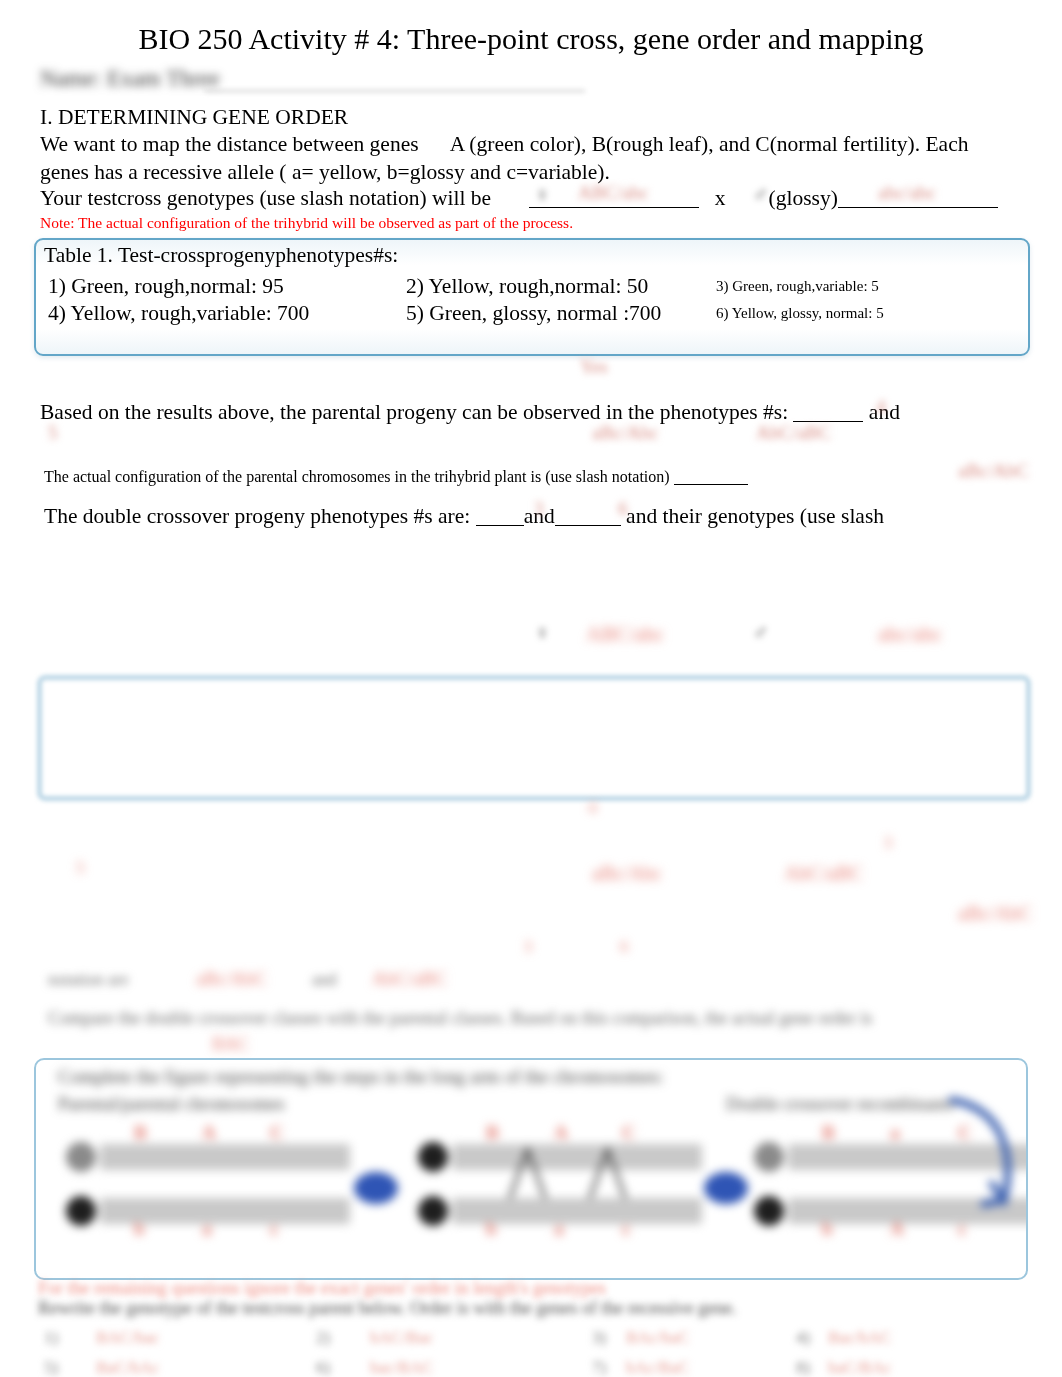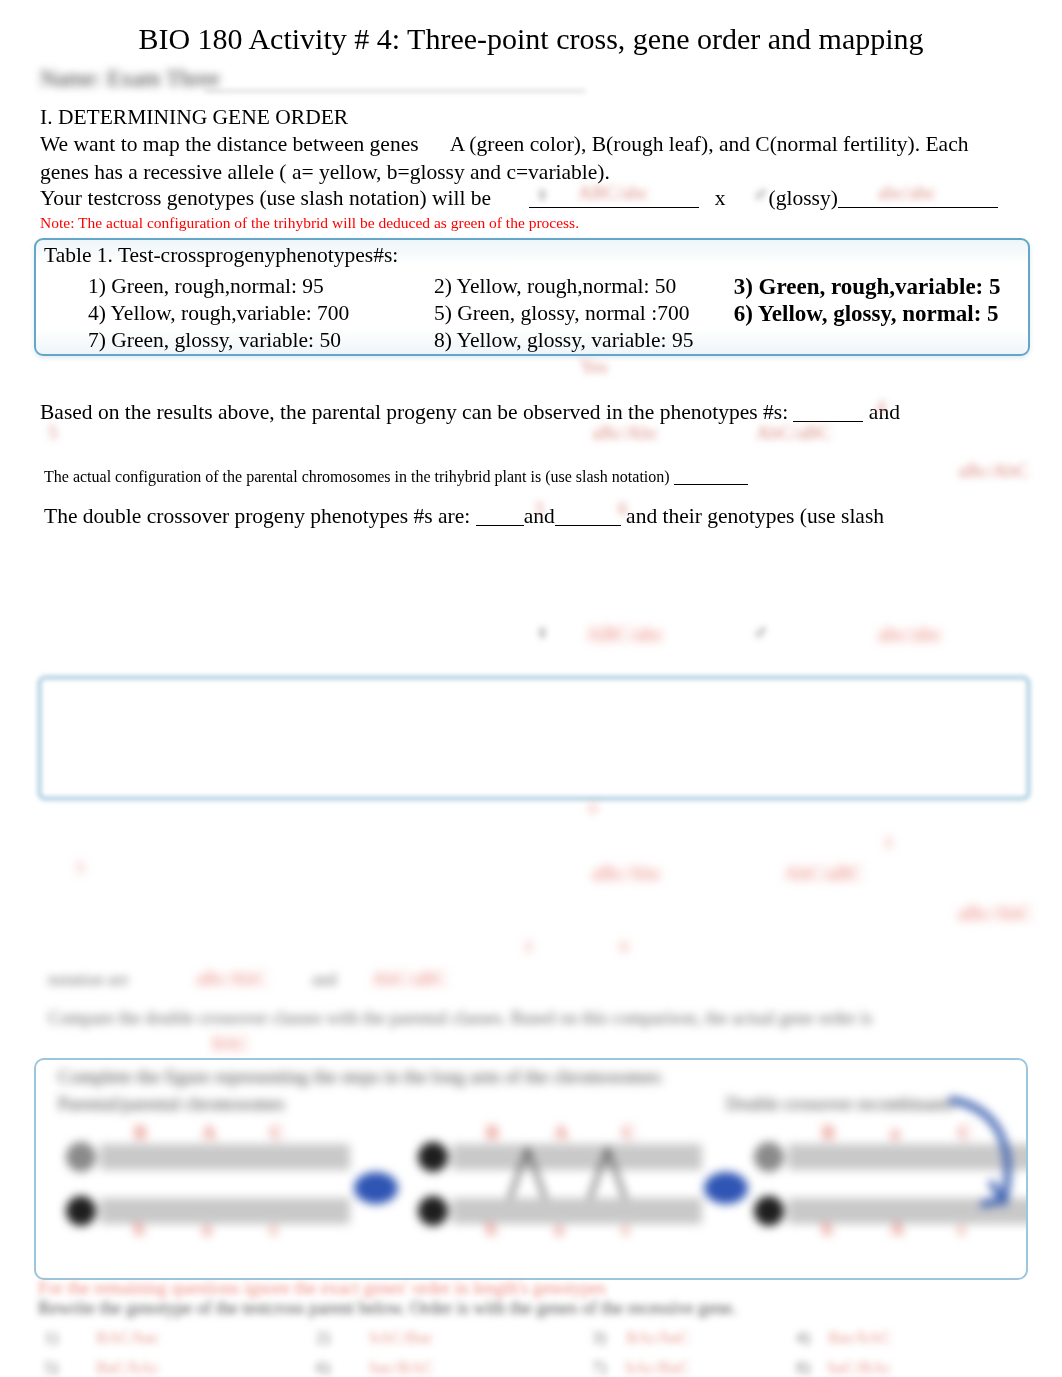--- a/index.html
+++ b/index.html
@@ -64,23 +64,23 @@
   .tablebox{
     position:absolute;left:34px;top:238px;width:992px;height:114px;
     border:2.2px solid #63a6c8;
     border-radius:9px;
     background:linear-gradient(180deg,#eef5f9 0%,#ffffff 22%,#ffffff 78%,#eef5f9 100%);
     box-shadow:0 2px 5px rgba(120,160,185,.22);
   }
   .tbl-title{position:absolute;left:8px;top:2px;font-size:21.5px;line-height:26px;}
   .tbl-grid{position:absolute;left:12px;top:33px;width:966px;}
   .tbl-row{display:flex;width:100%;height:27px;align-items:flex-start;}
-  .tbl-c1{width:358px;font-size:21.5px;line-height:27px;margin-left:40px;}
+  .tbl-c1{width:358px;font-size:21.5px;line-height:27px;}
   .tbl-c2{width:310px;font-size:21.5px;line-height:27px;}
-  .tbl-c3{width:290px;font-size:23px;line-height:27px;font-weight:bold;}
+  .tbl-c3{width:290px;font-size:15px;line-height:27px;}
 
   
   .q-linked{position:absolute;left:40px;top:359px;font-size:21.5px;line-height:28px;white-space:nowrap;}
   .q-par1{position:absolute;left:40px;top:398px;font-size:21.5px;line-height:28px;white-space:nowrap;}
   .q-par2{position:absolute;left:40px;top:425px;font-size:21.5px;line-height:28px;white-space:nowrap;}
   .q-cfg{position:absolute;left:44px;top:463px;font-size:16px;line-height:28px;white-space:nowrap;}
   .q-dco{position:absolute;left:44px;top:502px;font-size:21.5px;line-height:28px;white-space:nowrap;}
 
   
   .midrow{position:absolute;left:0;top:612px;width:1062px;height:52px;}
@@ -148,21 +148,21 @@
   }
   .bcell{position:absolute;font-size:17px;filter:blur(3.8px);-webkit-filter:blur(3.8px);white-space:nowrap;}
   .bcell-lbl{color:#777;}
   .bcell-val{color:#e79b91;}
 </style>
 </head>
 <body>
 
 <div class="page">
 
-  <div class="title">BIO 180 Activity # 4: Three-point cross, gene order and mapping</div>
+  <div class="title">BIO 250 Activity # 4: Three-point cross, gene order and mapping</div>
 
   <div class="namerow">
     <div class="name-blur">Name: Exam Three</div>
     <div class="name-rule"></div>
   </div>
 
   <div class="sec-head">I. DETERMINING GENE ORDER</div>
 
   <div class="p1">
     <span>We want to map the distance between genes</span>
@@ -176,39 +176,34 @@
     &nbsp;&nbsp;&nbsp;&nbsp;&nbsp;
     <span class="blank" style="width:170px"></span>
     &nbsp;&nbsp;<span>x</span>&nbsp;&nbsp;&nbsp;&nbsp;&nbsp;&nbsp;&nbsp;
     <span>(glossy)</span><span class="blank" style="width:160px"></span>
   </div>
   <div class="greyglyph" style="left:534px;top:182px;">♀</div>
   <div class="redact" style="left:578px;top:182px;">ABC/abc</div>
   <div class="greyglyph" style="left:752px;top:182px;">♂</div>
   <div class="redact" style="left:878px;top:182px;">abc/abc</div>
 
-  <div class="note">Note: The actual configuration of the trihybrid will be deduced as green of the process.</div>
+  <div class="note">Note: The actual configuration of the trihybrid will be observed as part of the process.</div>
 
   <div class="tablebox">
     <div class="tbl-title">Table 1. Test-crossprogenyphenotypes#s:</div>
     <div class="tbl-grid">
       <div class="tbl-row">
         <div class="tbl-c1">1) Green, rough,normal: 95</div>
         <div class="tbl-c2">2) Yellow, rough,normal: 50</div>
         <div class="tbl-c3">3) Green, rough,variable: 5</div>
       </div>
       <div class="tbl-row">
         <div class="tbl-c1">4) Yellow, rough,variable: 700</div>
         <div class="tbl-c2">5) Green, glossy, normal :700</div>
         <div class="tbl-c3">6) Yellow, glossy, normal: 5</div>
-      </div>
-      <div class="tbl-row">
-        <div class="tbl-c1">7) Green, glossy, variable: 50</div>
-        <div class="tbl-c2">8) Yellow, glossy, variable: 95</div>
-        <div class="tbl-c3"></div>
       </div>
     </div>
   </div>
 
   <div class="redact" style="left:580px;top:356px;">Yes</div>
 
   <div class="q-par1">
     <span>Based on the results above, the parental progeny can be observed in the phenotypes #s:</span>
     <span class="blank" style="width:70px"></span>
     <span>and</span>

